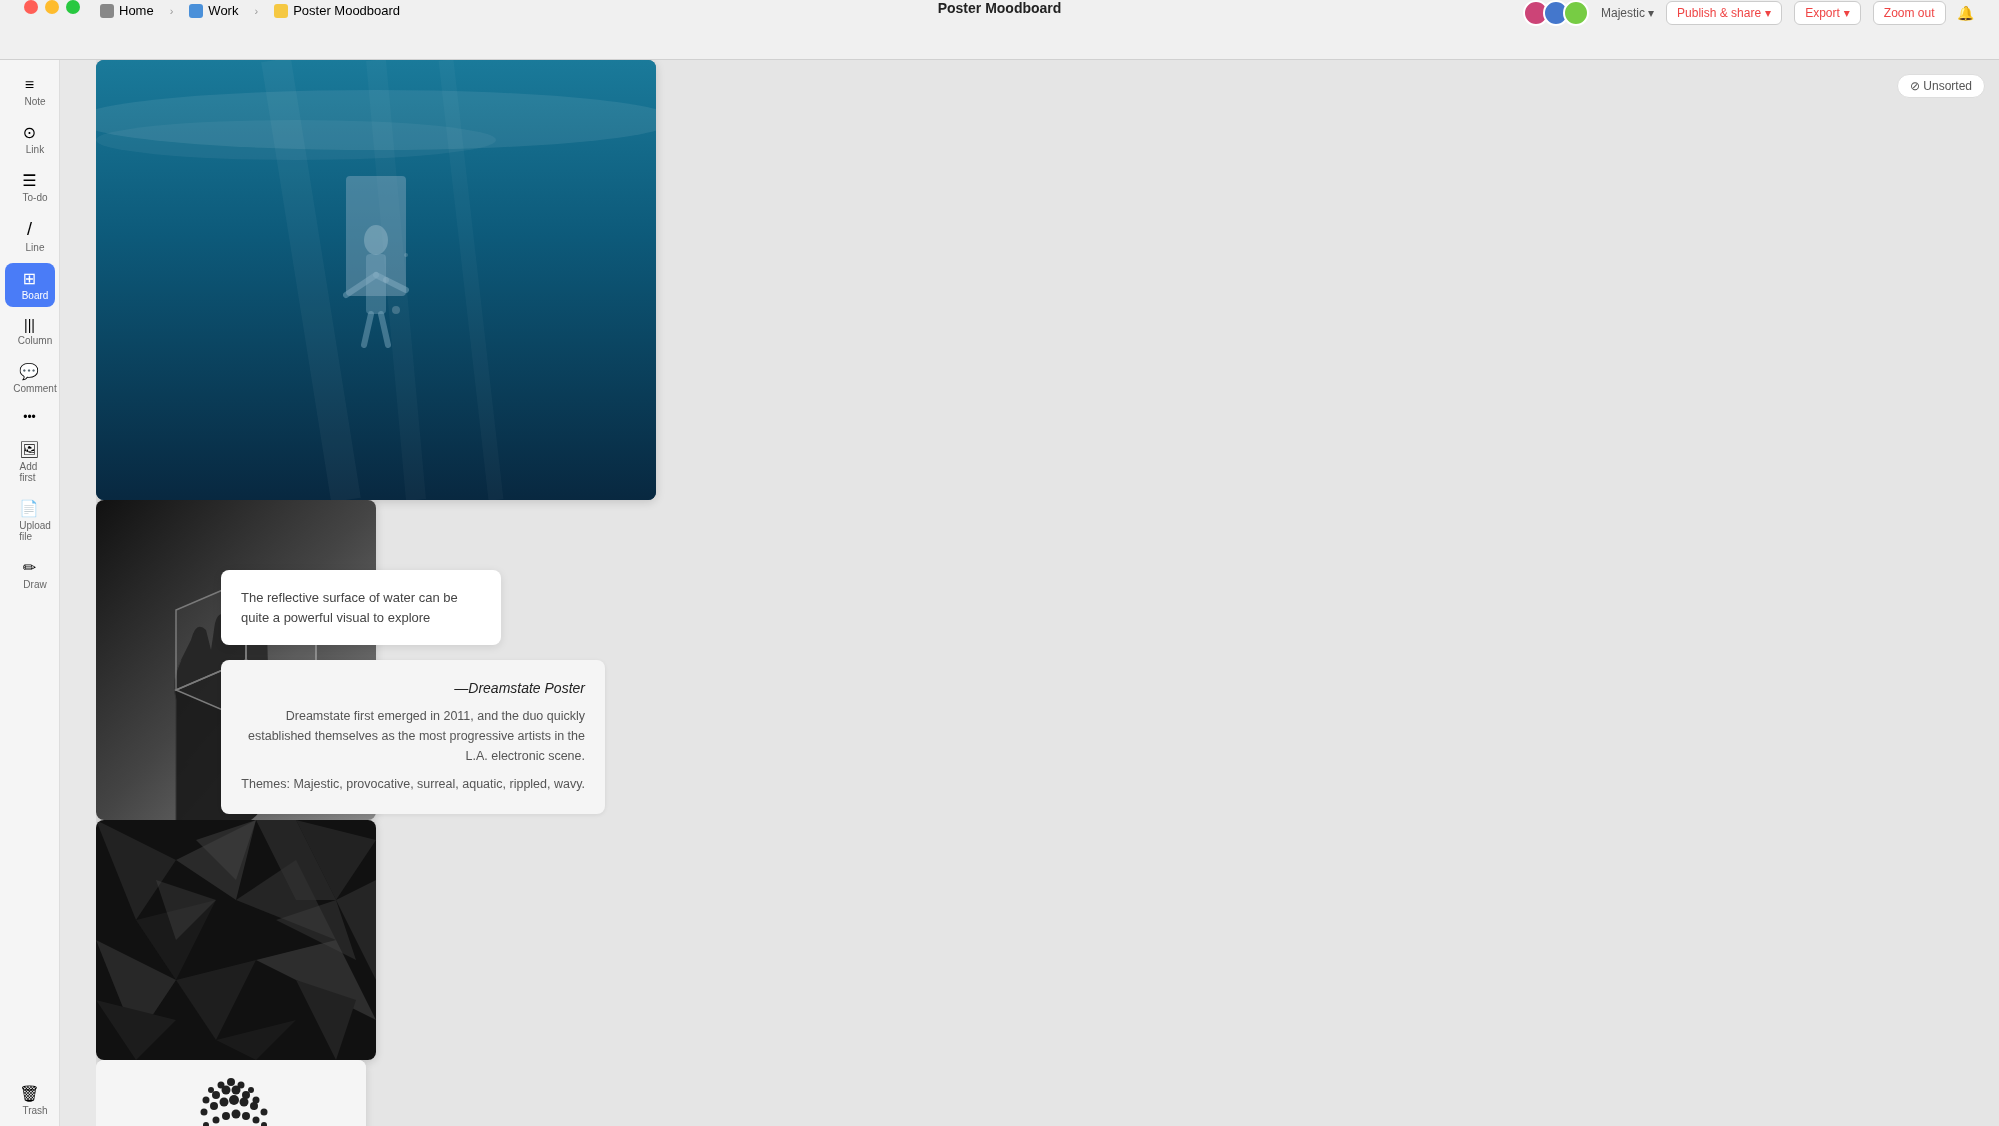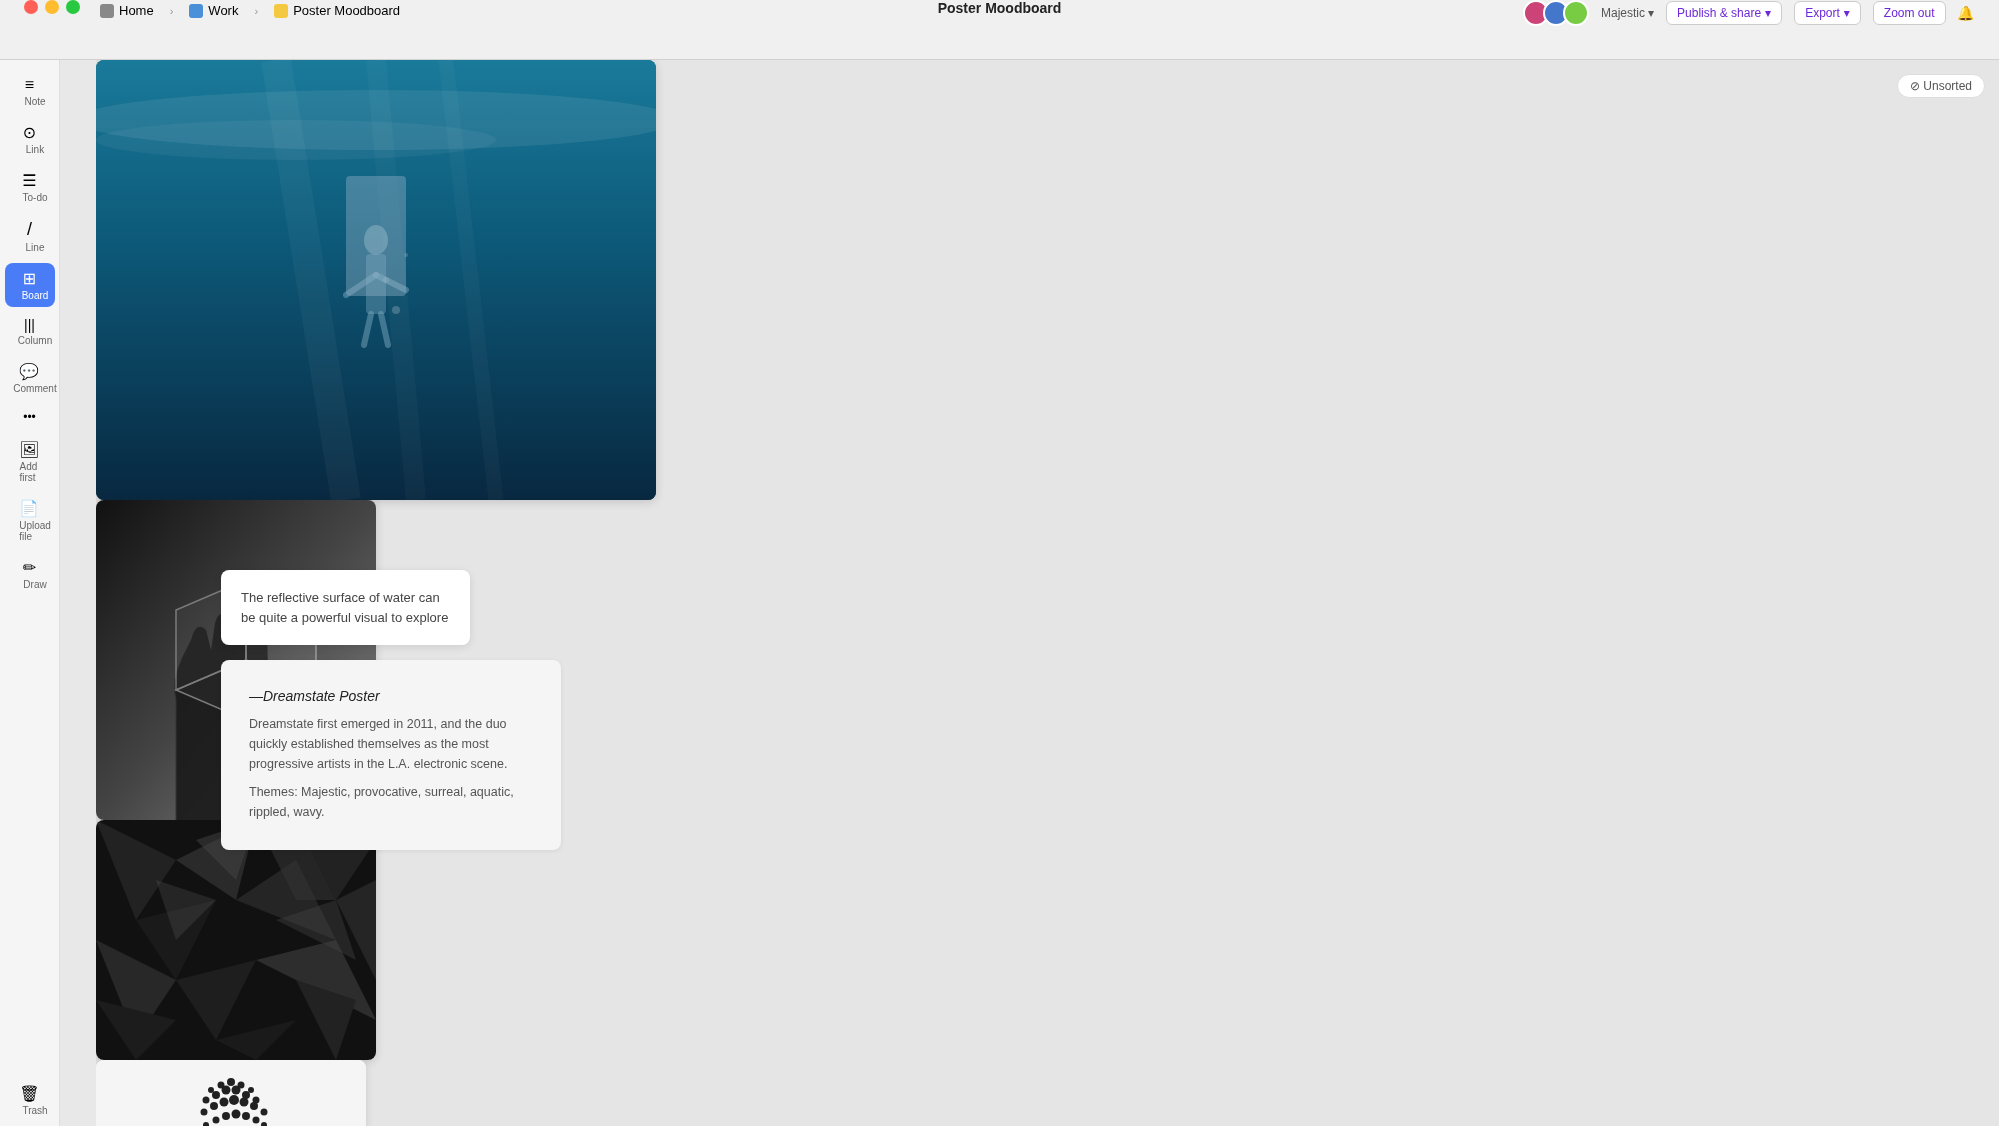--- a/index.html
+++ b/index.html
@@ -29,21 +29,21 @@
     .bc-poster { background: #f5c842; }
     .titlebar-center { position: absolute; left: 50%; transform: translateX(-50%); font-size: 14px; font-weight: 600; color: #222; }
     .titlebar-right { margin-left: auto; display: flex; align-items: center; gap: 12px; }
     .avatar-group { display: flex; }
     .avatar { width: 26px; height: 26px; border-radius: 50%; border: 2px solid #fff; margin-left: -6px; background: #888; overflow: hidden; }
     .avatar:first-child { margin-left: 0; }
     .avatar-1 { background: #c47; }
     .avatar-2 { background: #47c; }
     .avatar-3 { background: #7c4; }
     .editors-btn { font-size: 12px; color: #555; cursor: pointer; display: flex; align-items: center; gap: 3px; }
-    .tb-btn { font-size: 12px; color: #6d28d9; cursor: pointer; padding: 4px 10px; border-radius: 6px; background: #fff; border: 1px solid #ccc; display: flex; align-items: center; gap: 4px; }
+    .tb-btn { font-size: 12px; color: #ef4444; cursor: pointer; padding: 4px 10px; border-radius: 6px; background: #fff; border: 1px solid #ccc; display: flex; align-items: center; gap: 4px; }
     .tb-icon { font-size: 14px; color: #666; cursor: pointer; }
 
     
     .app-body { display: flex; height: calc(1126px - 44px); }
 
     
     .sidebar {
       width: 60px;
       background: #f5f5f5;
       border-right: 1px solid #ddd;
@@ -345,25 +345,25 @@
 
           <g stroke="#bbb" stroke-width="1.5" fill="none" opacity="0.6">
             <polygon points="150,80 220,110 220,190 150,160" fill="rgba(200,200,200,0.15)" stroke="#ccc"></polygon>
             <polygon points="150,80 80,110 80,190 150,160" fill="rgba(180,180,180,0.1)" stroke="#aaa"></polygon>
             <polygon points="150,160 80,190 150,220 220,190" fill="rgba(160,160,160,0.1)" stroke="#bbb"></polygon>
             <line x1="150" y1="80" x2="150" y2="160"></line>
           </g>
         </svg>
       </div>
 
-      <div class="card-caption" style="position:absolute; left:125px; top:510px; width:249px; background:#fff; border-radius:8px; padding:18px 20px; box-shadow: 0 2px 8px rgba(0,0,0,0.10);">
+      <div class="card-caption" style="position:absolute; left:125px; top:510px; width:280px; background:#fff; border-radius:8px; padding:18px 20px; box-shadow: 0 2px 8px rgba(0,0,0,0.10);">
         <p style="font-size:13px; color:#444; line-height:1.5;">The reflective surface of water can be quite a powerful visual to explore</p>
       </div>
 
-      <div style="position:absolute; left:125px; top:600px; width:340px; background:#f5f5f5; border-radius:8px; padding:28px; box-shadow: 0 1px 4px rgba(0,0,0,0.08);">
+      <div style="position:absolute; left:125px; top:600px; width:384px; background:#f5f5f5; border-radius:8px; padding:20px; box-shadow: 0 1px 4px rgba(0,0,0,0.08); text-align: right;">
         <div style="font-size:14px; font-style:italic; color:#222; margin-bottom:10px;">—Dreamstate Poster</div>
         <p style="font-size:12.5px; color:#555; line-height:1.6; margin-bottom:8px;">Dreamstate first emerged in 2011, and the duo quickly established themselves as the most progressive artists in the L.A. electronic scene.</p>
         <p style="font-size:12.5px; color:#555; line-height:1.6;">Themes: Majestic, provocative, surreal, aquatic, rippled, wavy.</p>
       </div>
 
       <div class="card-polygon">
         <svg class="polygon-art" viewBox="0 0 280 240" xmlns="http://www.w3.org/2000/svg">
           <rect width="280" height="240" fill="#111"></rect>
           <polygon points="0,0 80,40 40,100" fill="#222"></polygon>
           <polygon points="80,40 160,0 140,80" fill="#2a2a2a"></polygon>

